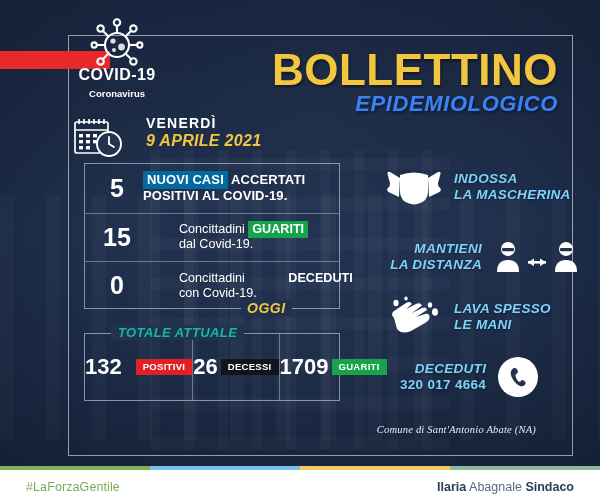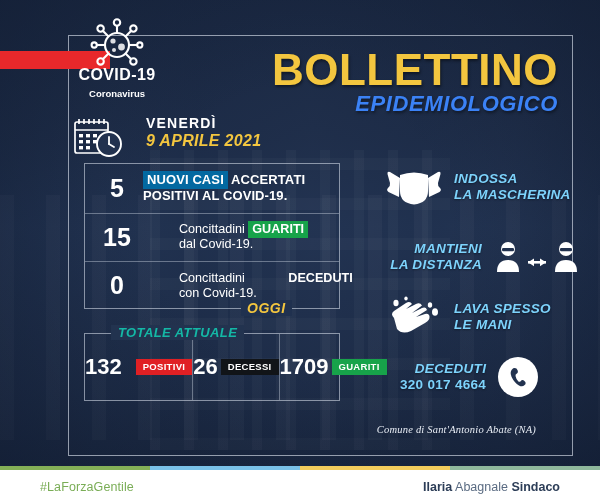--- a/index.html
+++ b/index.html
@@ -161,21 +161,21 @@
   .caption {
     position: absolute; left: 0; top: 424px; width: 536px; text-align: right;
     color: #e8edf5; font-size: 10.5px; font-style: italic;
     font-family: "Liberation Serif", serif; letter-spacing: .2px;
   }
   .footer { position: absolute; left: 0; top: 466px; width: 600px; height: 37px; background: #fff; }
   .colorbar { display: flex; width: 600px; height: 4px; }
   .cb { height: 4px; }
   .footer-inner {
     display: flex; align-items: center; justify-content: space-between;
-    height: 33px; padding: 0 40px;
+    height: 33px; padding: 0 26px;
   }
   .hashtag { color: #7aad56; font-size: 12.5px; letter-spacing: .1px; }
   .mayor { font-size: 12.5px; color: #2c3d57; }
   .mayor .b { font-weight: bold; }
   .mayor .n { font-weight: normal; color: #5a6b82; }
 </style>
 </head>
 <body>
 
 <div id="poster">

